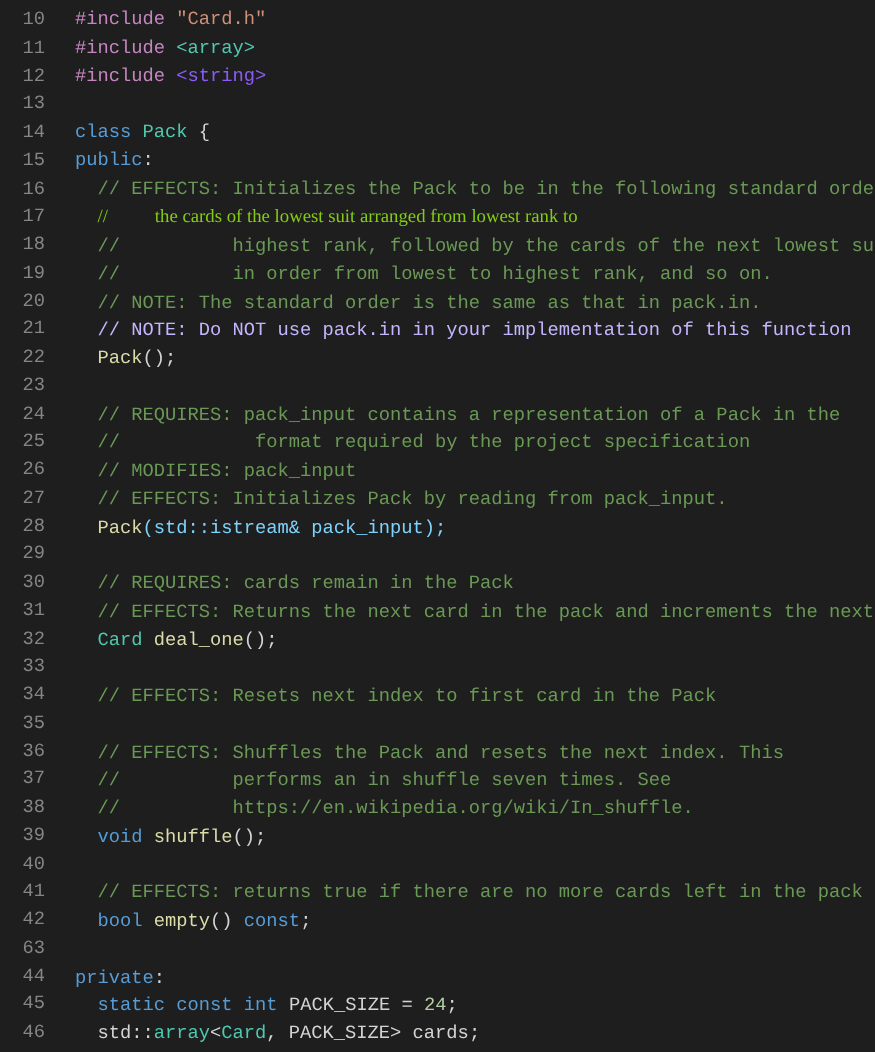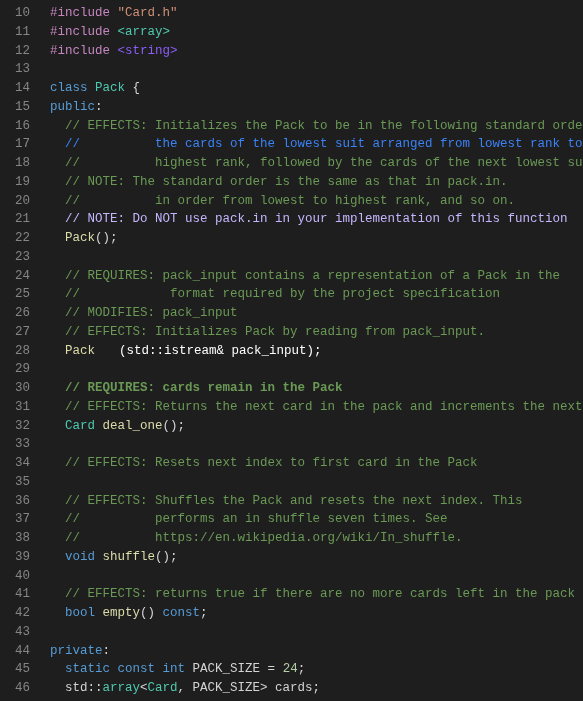--- a/index.html
+++ b/index.html
@@ -84,48 +84,48 @@
       <span class="line-number">33</span>
       <span class="line-number">34</span>
       <span class="line-number">35</span>
       <span class="line-number">36</span>
       <span class="line-number">37</span>
       <span class="line-number">38</span>
       <span class="line-number">39</span>
       <span class="line-number">40</span>
       <span class="line-number">41</span>
       <span class="line-number">42</span>
-      <span class="line-number">43</span>
+      <span class="line-number">63</span>
       <span class="line-number">44</span>
       <span class="line-number">45</span>
       <span class="line-number">46</span>
       <span class="line-number">47</span>
     </div>
   <div class="code-content" id="code-content">
       <span class="code-line"><span style="color: rgb(197, 134, 192);">#include</span><span style="color: rgb(212, 212, 212);"> </span><span style="color: rgb(206, 145, 120);">"Card.h"</span></span>
       <span class="code-line"><span style="color: rgb(197, 134, 192);">#include</span><span style="color: rgb(212, 212, 212);"> </span><span style="color: rgb(78, 201, 176);">&lt;array&gt;</span></span>
       <span class="code-line"><span style="color: rgb(197, 134, 192);">#include</span><span style="color: rgb(212, 212, 212);"> </span><span style="color: #8b5cf6;">&lt;string&gt;</span></span>
       <span class="code-line"> </span>
       <span class="code-line"><span style="color: rgb(86, 156, 214);">class</span><span style="color: rgb(212, 212, 212);"> </span><span style="color: rgb(78, 201, 176);">Pack</span><span style="color: rgb(212, 212, 212);"> {</span></span>
       <span class="code-line"><span style="color: rgb(86, 156, 214);">public</span><span style="color: rgb(212, 212, 212);">:</span></span>
       <span class="code-line"><span style="color: rgb(212, 212, 212);">  </span><span style="color: rgb(106, 153, 85);">// EFFECTS: Initializes the Pack to be in the following standard order:</span></span>
-      <span class="code-line"><span style="color: rgb(212, 212, 212);">  </span><span style="color: #3b82f6;">//          the cards of the lowest suit arranged from lowest rank to</span></span>
+      <span class="code-line"><span style="color: rgb(212, 212, 212);">  </span><span style="color: #84cc16; font-family: Liberation Serif, serif;">//          the cards of the lowest suit arranged from lowest rank to</span></span>
       <span class="code-line"><span style="color: rgb(212, 212, 212);">  </span><span style="color: rgb(106, 153, 85);">//          highest rank, followed by the cards of the next lowest suit</span></span>
+      <span class="code-line"><span style="color: rgb(212, 212, 212);">  </span><span style="color: rgb(106, 153, 85);">//          in order from lowest to highest rank, and so on.</span></span>
       <span class="code-line"><span style="color: rgb(212, 212, 212);">  </span><span style="color: rgb(106, 153, 85);">// NOTE: The standard order is the same as that in pack.in.</span></span>
-      <span class="code-line"><span style="color: rgb(212, 212, 212);">  </span><span style="color: rgb(106, 153, 85);">//          in order from lowest to highest rank, and so on.</span></span>
       <span class="code-line"><span style="color: rgb(212, 212, 212);">  </span><span style="color: #c4b5fd;">// NOTE: Do NOT use pack.in in your implementation of this function</span></span>
       <span class="code-line"><span style="color: rgb(212, 212, 212);">  </span><span style="color: rgb(220, 220, 170);">Pack</span><span style="color: rgb(212, 212, 212);">();</span></span>
       <span class="code-line"> </span>
       <span class="code-line"><span style="color: rgb(212, 212, 212);">  </span><span style="color: rgb(106, 153, 85);">// REQUIRES: pack_input contains a representation of a Pack in the</span></span>
       <span class="code-line"><span style="color: rgb(212, 212, 212);">  </span><span style="color: rgb(106, 153, 85);">//            format required by the project specification</span></span>
       <span class="code-line"><span style="color: rgb(212, 212, 212);">  </span><span style="color: rgb(106, 153, 85);">// MODIFIES: pack_input</span></span>
       <span class="code-line"><span style="color: rgb(212, 212, 212);">  </span><span style="color: rgb(106, 153, 85);">// EFFECTS: Initializes Pack by reading from pack_input.</span></span>
-      <span class="code-line"><span style="color: rgb(212, 212, 212);">  </span><span style="color: rgb(220, 220, 170);">Pack</span><span style="color: #ffffff; margin-left: 24px;">(std::istream&amp; pack_input);</span></span>
+      <span class="code-line"><span style="color: rgb(212, 212, 212);">  </span><span style="color: rgb(220, 220, 170);">Pack</span><span style="color: #7dd3fc;">(std::istream&amp; pack_input);</span></span>
       <span class="code-line"> </span>
-      <span class="code-line"><span style="color: rgb(212, 212, 212);">  </span><span style="color: rgb(106, 153, 85); font-weight: bold;">// REQUIRES: cards remain in the Pack</span></span>
+      <span class="code-line"><span style="color: rgb(212, 212, 212);">  </span><span style="color: rgb(106, 153, 85);">// REQUIRES: cards remain in the Pack</span></span>
       <span class="code-line"><span style="color: rgb(212, 212, 212);">  </span><span style="color: rgb(106, 153, 85);">// EFFECTS: Returns the next card in the pack and increments the next index</span></span>
       <span class="code-line"><span style="color: rgb(212, 212, 212);">  </span><span style="color: rgb(78, 201, 176);">Card</span><span style="color: rgb(212, 212, 212);"> </span><span style="color: rgb(220, 220, 170);">deal_one</span><span style="color: rgb(212, 212, 212);">();</span></span>
       <span class="code-line"> </span>
       <span class="code-line"><span style="color: rgb(212, 212, 212);">  </span><span style="color: rgb(106, 153, 85);">// EFFECTS: Resets next index to first card in the Pack</span></span>
       <span class="code-line"> </span>
       <span class="code-line"><span style="color: rgb(212, 212, 212);">  </span><span style="color: rgb(106, 153, 85);">// EFFECTS: Shuffles the Pack and resets the next index. This</span></span>
       <span class="code-line"><span style="color: rgb(212, 212, 212);">  </span><span style="color: rgb(106, 153, 85);">//          performs an in shuffle seven times. See</span></span>
       <span class="code-line"><span style="color: rgb(212, 212, 212);">  </span><span style="color: rgb(106, 153, 85);">//          https://en.wikipedia.org/wiki/In_shuffle.</span></span>
       <span class="code-line"><span style="color: rgb(212, 212, 212);">  </span><span style="color: rgb(86, 156, 214);">void</span><span style="color: rgb(212, 212, 212);"> </span><span style="color: rgb(220, 220, 170);">shuffle</span><span style="color: rgb(212, 212, 212);">();</span></span>
       <span class="code-line"> </span>

